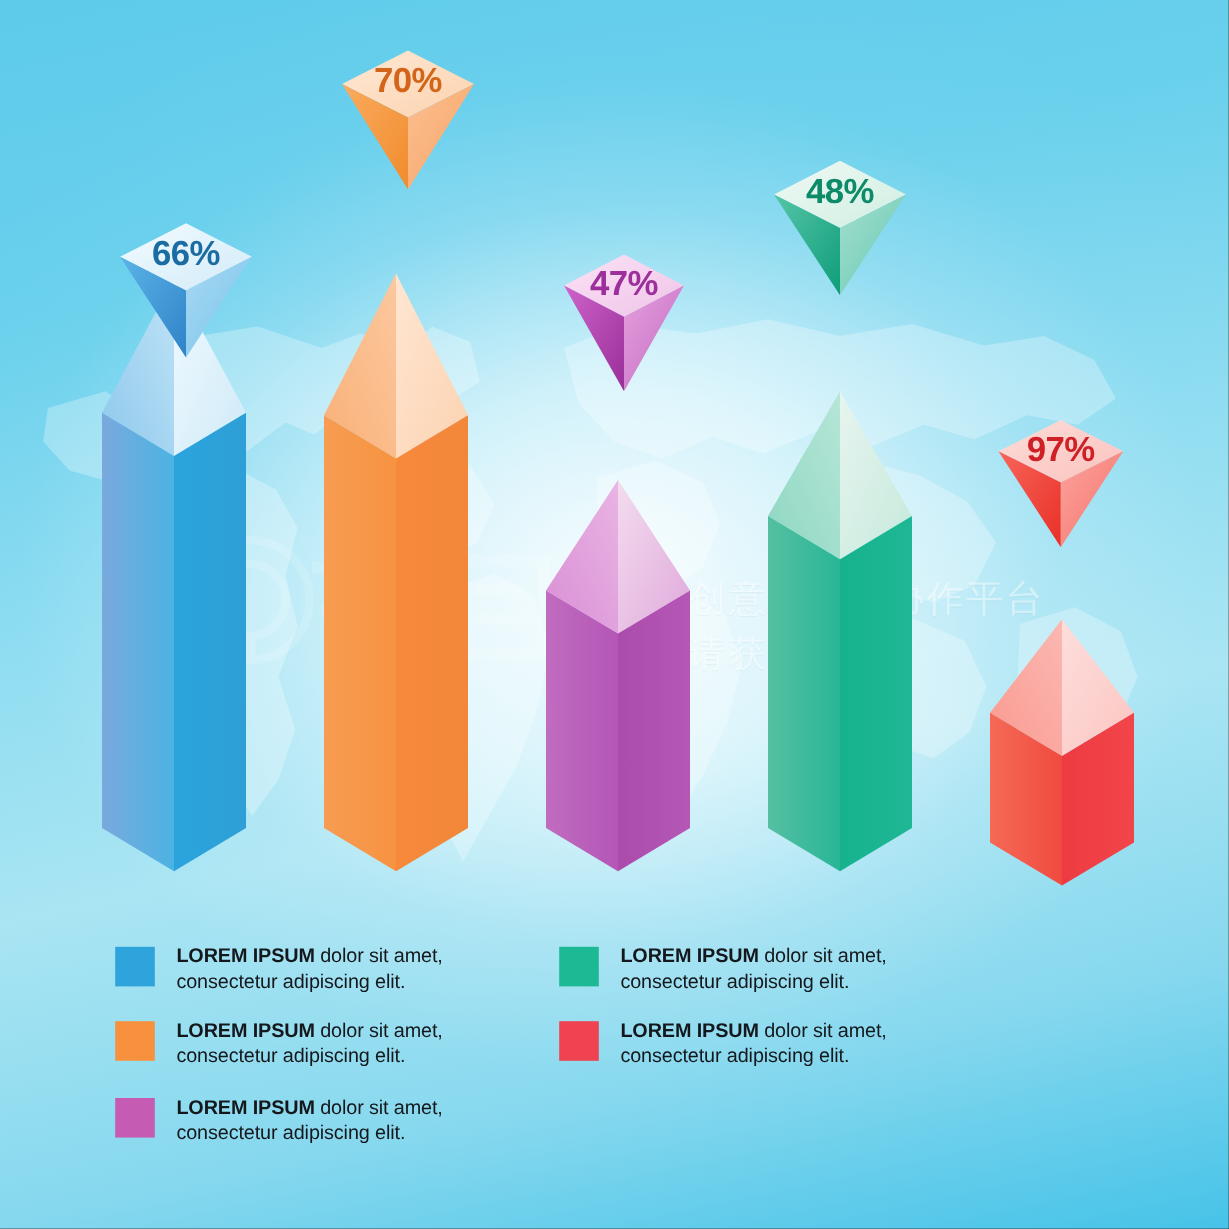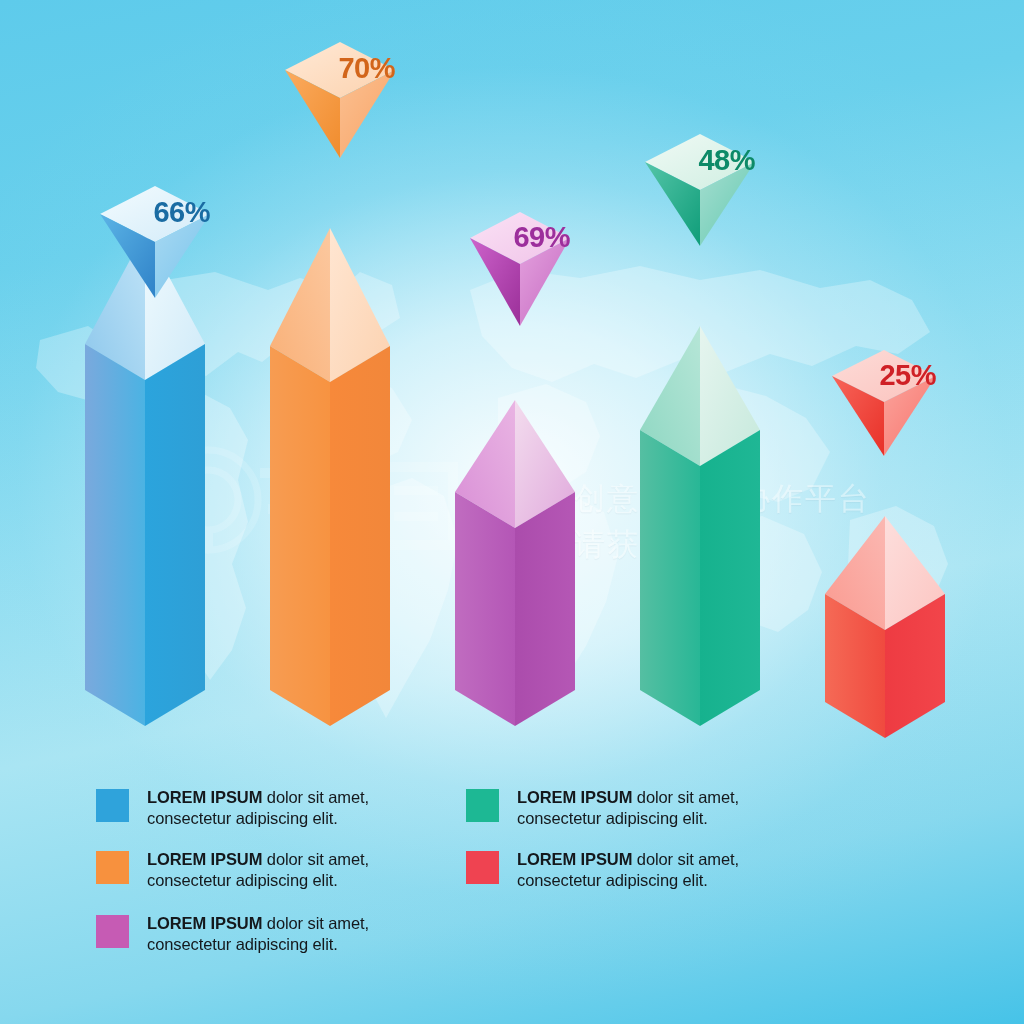--- a/index.html
+++ b/index.html
@@ -63,21 +63,21 @@
   .bar { position: absolute; }
   .bar svg { display: block; overflow: visible; }
 
   
   .marker { position: absolute; }
   .marker svg { display: block; overflow: visible; }
   .marker .pct {
     position: absolute;
     left: 0; top: 0;
     width: 100%;
-    text-align: right;
+    text-align: center;
     font-weight: bold;
     font-size: 29px;
     letter-spacing: -0.5px;
     font-family: "Liberation Sans", sans-serif;
     pointer-events: none;
   }
 
   
   #legend { position: absolute; left: 0; top: 0; width: 988px; height: 1024px; }
   .legend-item { position: absolute; display: flex; align-items: flex-start; }
@@ -347,21 +347,21 @@
         </linearGradient>
         <linearGradient id="mR3" x1="0" y1="0" x2="1" y2="1">
           <stop offset="0%" stop-color="#e4a1de"></stop>
             <stop offset="100%" stop-color="#c468c0"></stop>
         </linearGradient>
       </defs>
       <polygon points="0,26 50,0 100,26 50,52" fill="url(#mT3)"></polygon>
       <polygon points="0,26 50,52 50,114" fill="url(#mL3)"></polygon>
       <polygon points="100,26 50,52 50,114" fill="url(#mR3)"></polygon>
     </svg>
-    <div class="pct" style="top:9px; color:#9c2f9c;">69%</div>
+    <div class="pct" style="top:9px; color:#9c2f9c;">47%</div>
   </div>
 
   <div class="marker" style="left:645px; top:134px;">
     <svg width="110" height="112" viewBox="0 0 110 112">
       <defs>
         <linearGradient id="mT4" x1="0" y1="0" x2="1" y2="1">
           <stop offset="0%" stop-color="#f0faf5"></stop>
             <stop offset="100%" stop-color="#cfeee1"></stop>
         </linearGradient>
         <linearGradient id="mL4" x1="0" y1="0" x2="1" y2="1">
@@ -393,21 +393,21 @@
         </linearGradient>
         <linearGradient id="mR5" x1="0" y1="0" x2="1" y2="1">
           <stop offset="0%" stop-color="#fba39c"></stop>
             <stop offset="100%" stop-color="#f7736b"></stop>
         </linearGradient>
       </defs>
       <polygon points="0,26 52,0 104,26 52,52" fill="url(#mT5)"></polygon>
       <polygon points="0,26 52,52 52,106" fill="url(#mL5)"></polygon>
       <polygon points="104,26 52,52 52,106" fill="url(#mR5)"></polygon>
     </svg>
-    <div class="pct" style="top:9px; color:#cf2026;">25%</div>
+    <div class="pct" style="top:9px; color:#cf2026;">97%</div>
   </div>
 
   <div id="legend">
 
     <div class="legend-item" style="left:96px; top:787px;">
       <div class="legend-swatch" style="background:#2fa3db;"></div>
       <div class="legend-text">
         <b>LOREM IPSUM</b><span class="reg"> dolor sit amet, consectetur adipiscing elit.</span>
       </div>
     </div>

